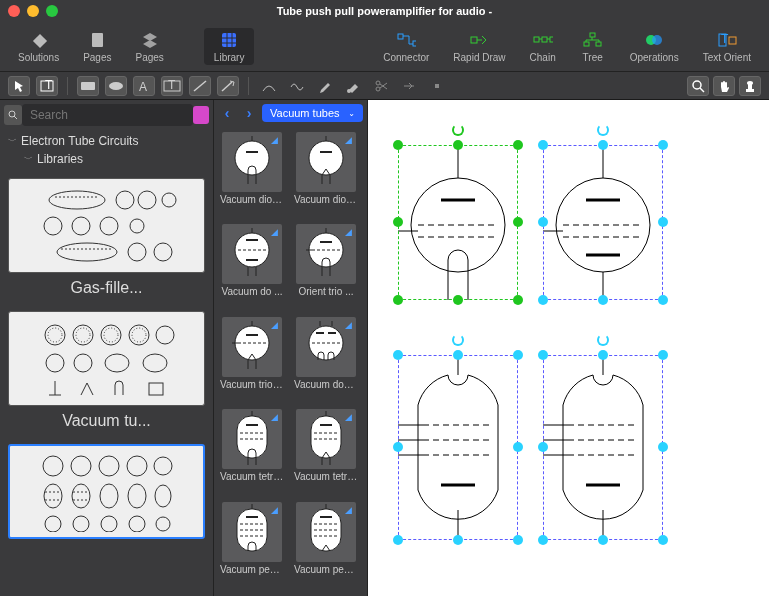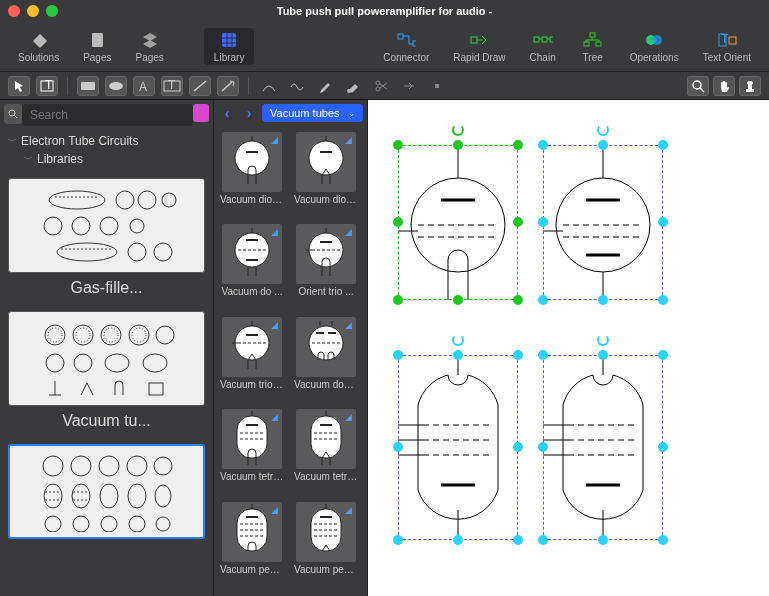--- a/index.html
+++ b/index.html
@@ -17,21 +17,21 @@
 .tb-btn.active{background:#2a2a2c}
 .tb-icon{width:20px;height:20px;display:flex;align-items:center;justify-content:center;margin-bottom:2px}
 .tb-label{font-size:10px;color:#bbb}
 .tb-right{margin-left:auto;display:flex;gap:4px}
 .subtoolbar{background:#3a3a3c;height:28px;display:flex;align-items:center;padding:0 8px;gap:6px;border-bottom:1px solid #1a1a1a}
 .st-btn{width:22px;height:20px;display:flex;align-items:center;justify-content:center;cursor:pointer;border-radius:3px}
 .st-btn.framed{background:#555;border:1px solid #666}
 .st-sep{width:1px;height:18px;background:#555;margin:0 3px}
 .body-area{display:flex;height:496px}
 .left-panel{width:214px;background:#3a3a3c;border-right:1px solid #222;display:flex;flex-direction:column}
-.search-row{display:flex;align-items:flex-start;padding:4px;gap:0}
+.search-row{display:flex;align-items:center;padding:4px;gap:0}
 .search-toggle{width:20px;height:20px;background:#555;border-radius:3px;display:flex;align-items:center;justify-content:center;cursor:pointer}
 .search-input{flex:1;background:#2c2c2e;border:none;border-radius:4px;padding:4px 8px;color:#888;font-size:12px;outline:none}
 .color-swatch{width:18px;height:18px;background:#d648ca;border-radius:3px;cursor:pointer}
 .tree{padding:2px 8px}
 .tree-node{display:flex;align-items:center;gap:4px;padding:2px 0;cursor:pointer}
 .tree-chevron{font-size:9px;color:#bbb}
 .tree-label{color:#ddd;font-size:12px}
 .tree-label.bold{font-weight:400}
 .indent{padding-left:16px}
 .lib-scroll{flex:1;overflow-y:auto;padding:8px}

